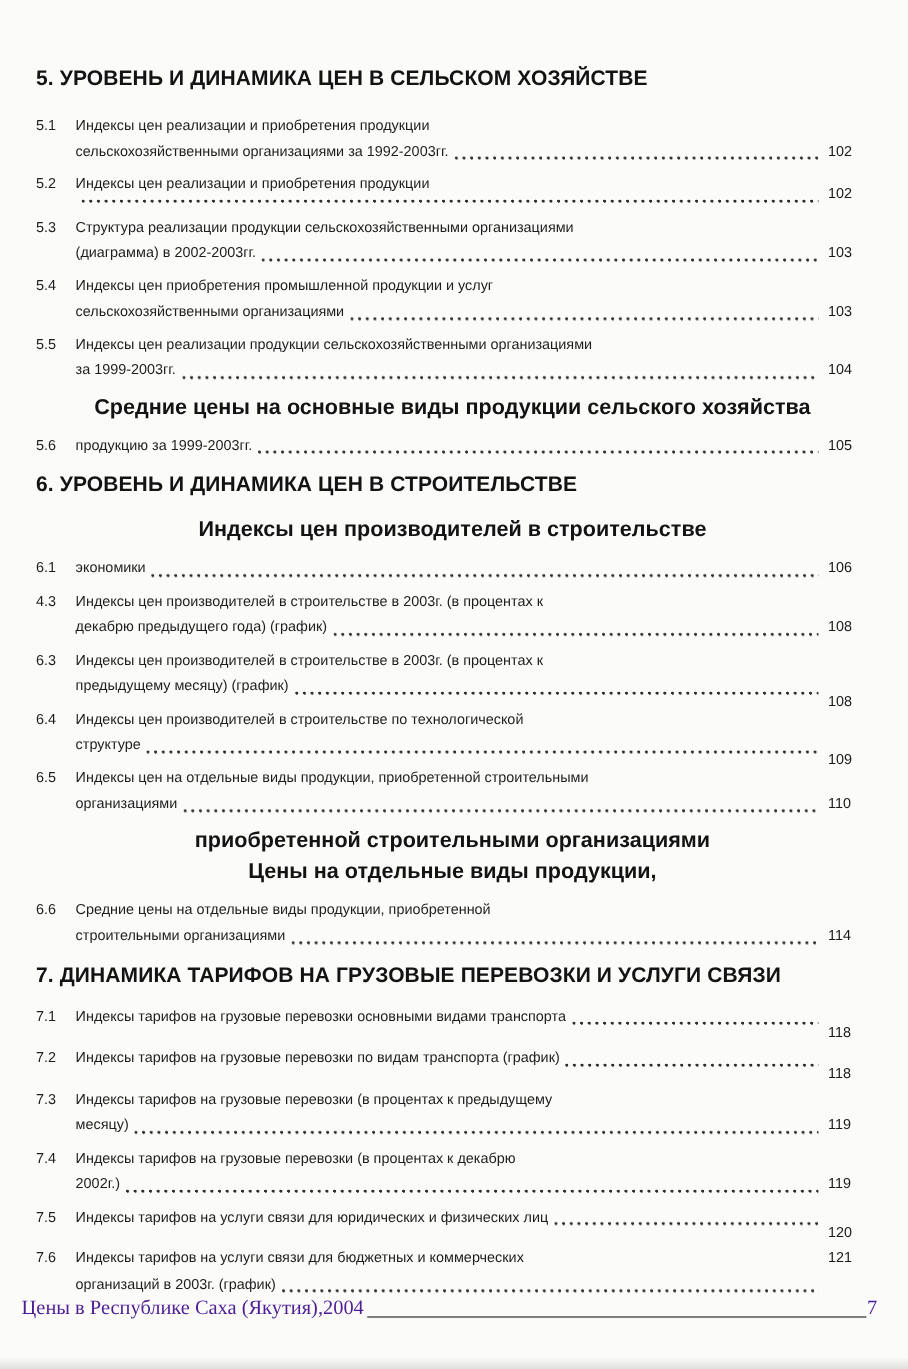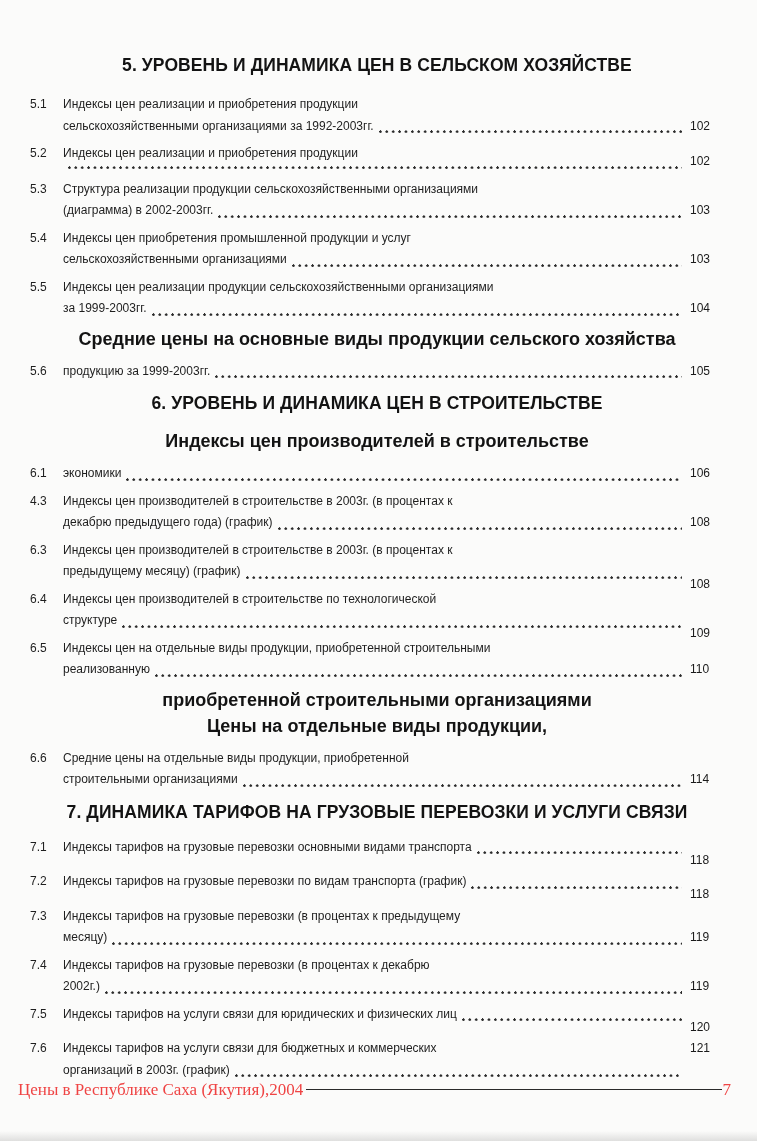--- a/index.html
+++ b/index.html
@@ -5,21 +5,21 @@
   html,body{margin:0;padding:0}
   body{
     width:757px;height:1141px;
     background:#fbfbfa;
     font-family:"Liberation Sans","DejaVu Sans",sans-serif;
     color:#1e1e1e;
     position:relative;overflow:hidden;
   }
   .content{position:absolute;left:30px;top:48px;width:694px}
   .h1{
-    font-weight:bold;font-size:17.5px;text-align:center;line-height:22px;
+    font-weight:bold;font-size:17.5px;line-height:22px;
     margin:10px 0 14px;color:#131313;letter-spacing:.1px;
   }
   .content > .h1:first-child{margin-top:6px;margin-bottom:18px}
   .h2{
     font-weight:bold;font-size:18px;text-align:center;line-height:26px;
     margin:3px 0 9px;color:#131313;
   }
   .entry{display:flex;margin-bottom:6px;font-size:12px;line-height:21.5px}
   .entry.single{margin-bottom:13px}
   .num{flex:none;width:33px}
@@ -30,23 +30,23 @@
     flex:1 1 auto;align-self:flex-end;height:5px;margin:0 8px 3px 5px;
     background-image:radial-gradient(circle at 1.4px 2.6px,#2c2c2c 1.1px,rgba(0,0,0,0) 1.45px);
     background-size:6.4px 5px;background-repeat:repeat-x;
   }
   .pg{flex:none;width:34px;color:#1a1a1a}
   .pg-bottom{align-self:flex-end}
   .pg-low{align-self:flex-end;transform:translateY(13px)}
   .pg-top{align-self:flex-start}
   .footer{
     position:absolute;left:18px;right:26px;top:1080px;
-    display:flex;align-items:center;
+    display:flex;align-items:flex-end;
     font-family:"Liberation Serif","DejaVu Serif",serif;
-    font-size:17px;color:#ef4444;
+    font-size:17px;color:#4c1d95;
   }
   .footer .rule{flex:1 1 auto;border-bottom:1.5px solid #2a2a2a;margin:0 1px 2px 3px}
   .scan-bottom{
     position:absolute;left:0;right:0;bottom:0;height:10px;
     background:linear-gradient(to bottom,rgba(140,140,140,0) 0%,rgba(150,150,150,.28) 100%);
   }
 </style>
 </head>
 <body>
 
@@ -168,21 +168,21 @@
           <span class="leader"></span>
         </div>
       </div>
       <span class="pg pg-low">109</span>
     </div>
     <div class="entry">
       <span class="num">6.5</span>
       <div class="body">
         <div class="tline">Индексы цен на отдельные виды продукции, приобретенной строительными</div>
         <div class="lline">
-          <span class="t">реализованную</span>
+          <span class="t">организациями</span>
           <span class="leader"></span>
         </div>
       </div>
       <span class="pg pg-bottom">110</span>
     </div>
     <div class="h2">
       <div class="hline">приобретенной строительными организациями</div>
       <div class="hline">Цены на отдельные виды продукции,</div>
     </div>
     <div class="entry">

